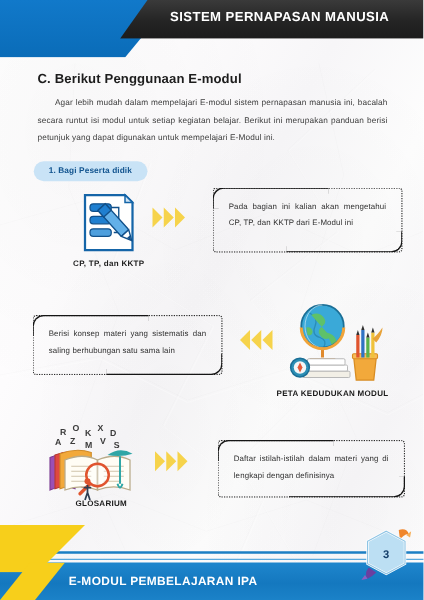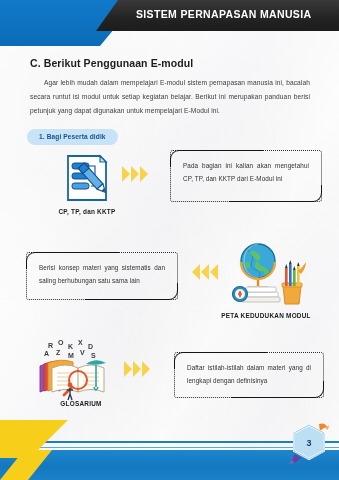--- a/index.html
+++ b/index.html
@@ -299,20 +299,21 @@
     <div class="brkt br wide-b"></div>
     <div class="txt">Daftar istilah-istilah dalam materi yang di lengkapi dengan definisinya</div>
   </div>
 
   <div class="ftr">
     <div class="ftr-line1"></div>
     <div class="ftr-line2"></div>
     <div class="ftr-bar"></div>
     <div class="ftr-yellow"></div>
     <div class="ftr-yellow2"></div>
+    <div class="ftr-txt">E-MODUL PEMBELAJARAN  IPA</div>
     <div class="hexwrap">
       <svg width="40" height="42" viewBox="0 0 40 42" xmlns="http://www.w3.org/2000/svg">
         <path d="M30 2 q6 -2 8 3 q-5 1 -7 5 z" fill="#f0862c"></path>
         <path d="M36 6 l4 -3 l-1 5 z" fill="#f7b05a"></path>
         <path d="M6 32 q-4 5 -1 9 q4 -2 7 -5 z" fill="#6b3fa0"></path>
         <path d="M3 38 l-3 4 l5 -1 z" fill="#8e5ec4"></path>
         <path d="M20 3 L35 11 V29 L20 37 L5 29 V11 Z" fill="#bcdff3" stroke="#ffffff" stroke-width="2"></path>
         <path d="M20 3 L35 11 V29 L20 37 L5 29 V11 Z" fill="none" stroke="#8fc4e4" stroke-width="0.9"></path>
       </svg>
       <div class="hexnum">3</div>

